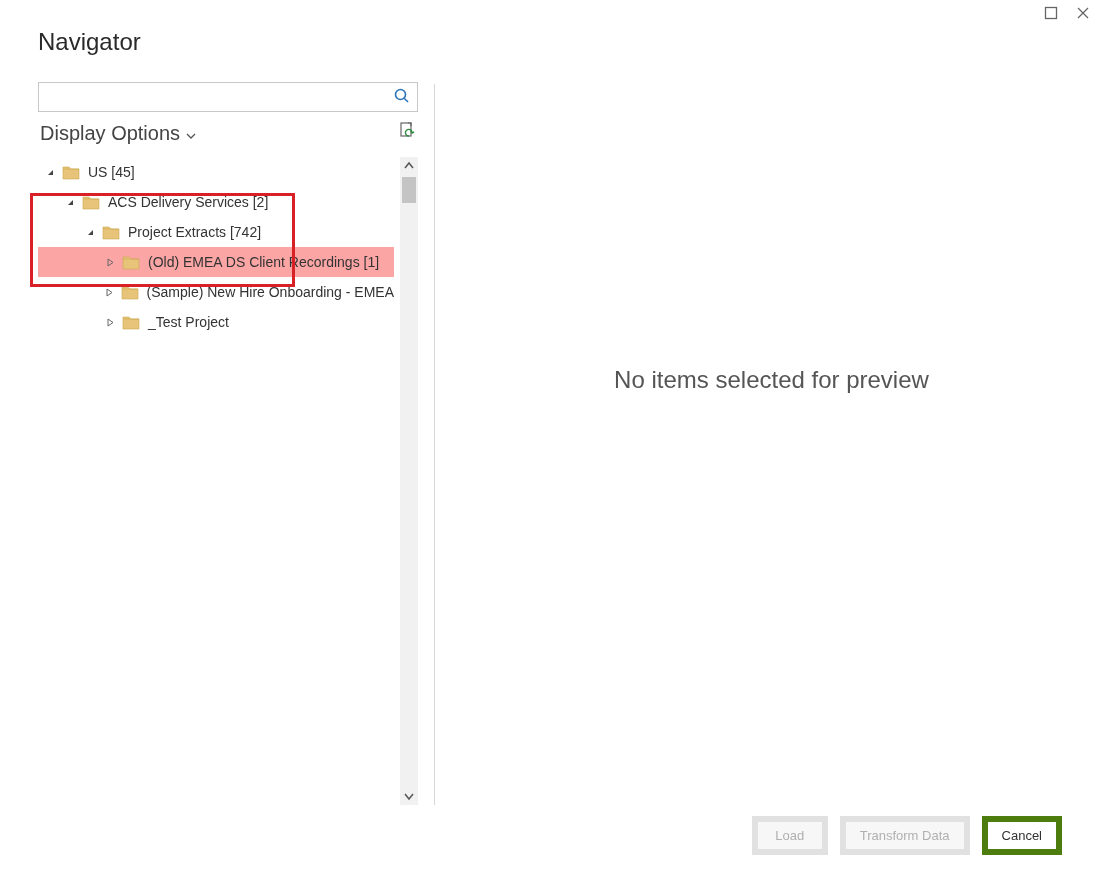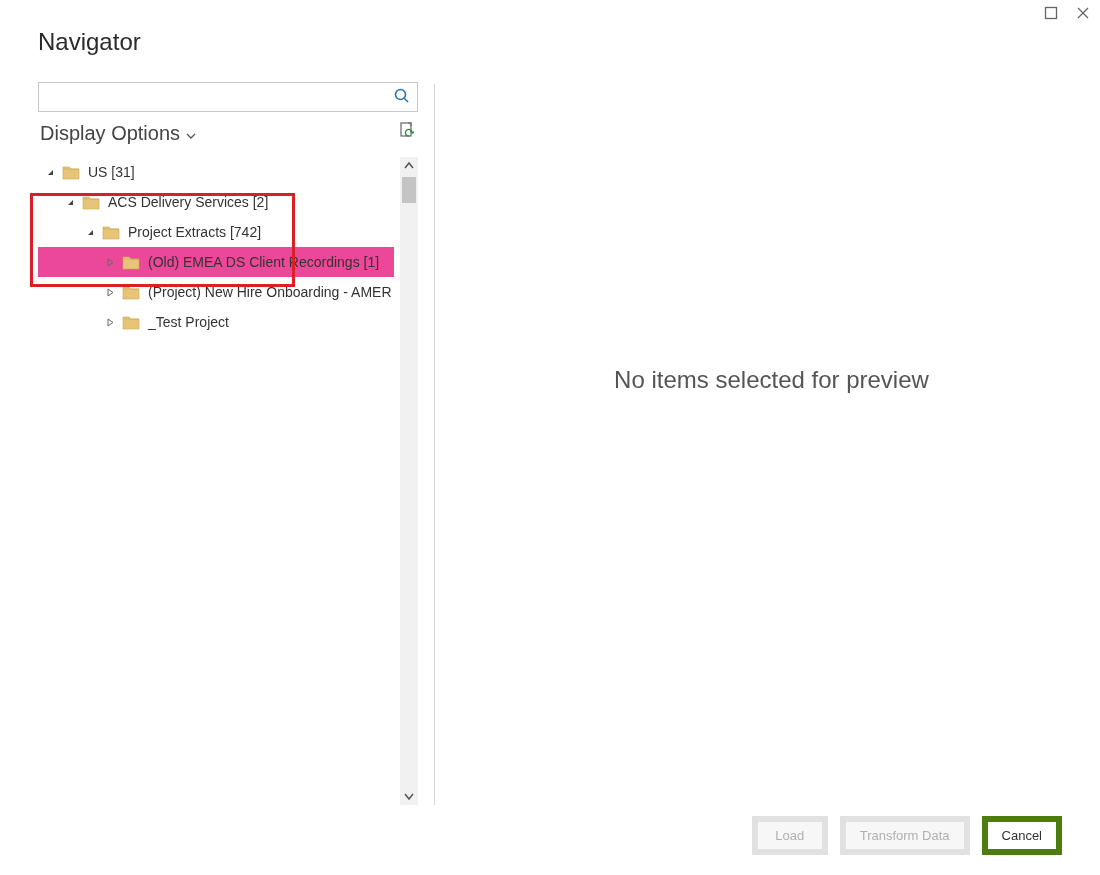--- a/index.html
+++ b/index.html
@@ -98,21 +98,21 @@
       justify-content: center;
       margin-right: 6px;
       color: #555;
     }
     .tree-item .folder-icon {
       margin-right: 8px;
       display: inline-flex;
       align-items: center;
     }
     .tree-item.selected {
-      background: #ec4899;
+      background: #fca5a5;
     }
     .tree-item .label { color: #333; }
     .lvl1 { padding-left: 6px; }
     .lvl2 { padding-left: 26px; }
     .lvl3 { padding-left: 46px; }
     .lvl4 { padding-left: 66px; }
     .highlight-box {
       position: absolute;
       border: 3px solid #d92027;
       pointer-events: none;
@@ -242,21 +242,21 @@
               <svg width="9" height="9" viewBox="0 0 9 9">
                 <polygon points="7,2 7,7 2,7" fill="#444"></polygon>
               </svg>
             </span>
             <span class="folder-icon">
               <svg width="18" height="15" viewBox="0 0 18 15">
                 <path d="M1 2 L7 2 L9 4 L17 4 L17 14 L1 14 Z" fill="#e8c47a" stroke="#c9a84f" stroke-width="0.6"></path>
                 <path d="M1 4 L17 4" stroke="#c9a84f" stroke-width="0.6"></path>
               </svg>
             </span>
-            <span class="label">US [31]</span>
+            <span class="label">US [45]</span>
           </div>
           <div class="tree-item lvl2">
             <span class="toggle">
               <svg width="9" height="9" viewBox="0 0 9 9">
                 <polygon points="7,2 7,7 2,7" fill="#444"></polygon>
               </svg>
             </span>
             <span class="folder-icon">
               <svg width="18" height="15" viewBox="0 0 18 15">
                 <path d="M1 2 L7 2 L9 4 L17 4 L17 14 L1 14 Z" fill="#e8c47a" stroke="#c9a84f" stroke-width="0.6"></path>
@@ -298,21 +298,21 @@
               <svg width="9" height="9" viewBox="0 0 9 9">
                 <polygon points="2,1 7,4.5 2,8" fill="none" stroke="#666" stroke-width="1"></polygon>
               </svg>
             </span>
             <span class="folder-icon">
               <svg width="18" height="15" viewBox="0 0 18 15">
                 <path d="M1 2 L7 2 L9 4 L17 4 L17 14 L1 14 Z" fill="#e8c47a" stroke="#c9a84f" stroke-width="0.6"></path>
                 <path d="M1 4 L17 4" stroke="#c9a84f" stroke-width="0.6"></path>
               </svg>
             </span>
-            <span class="label">(Project) New Hire Onboarding - AMER</span>
+            <span class="label">(Sample) New Hire Onboarding - EMEA</span>
           </div>
           <div class="tree-item lvl4">
             <span class="toggle">
               <svg width="9" height="9" viewBox="0 0 9 9">
                 <polygon points="2,1 7,4.5 2,8" fill="none" stroke="#666" stroke-width="1"></polygon>
               </svg>
             </span>
             <span class="folder-icon">
               <svg width="18" height="15" viewBox="0 0 18 15">
                 <path d="M1 2 L7 2 L9 4 L17 4 L17 14 L1 14 Z" fill="#e8c47a" stroke="#c9a84f" stroke-width="0.6"></path>

